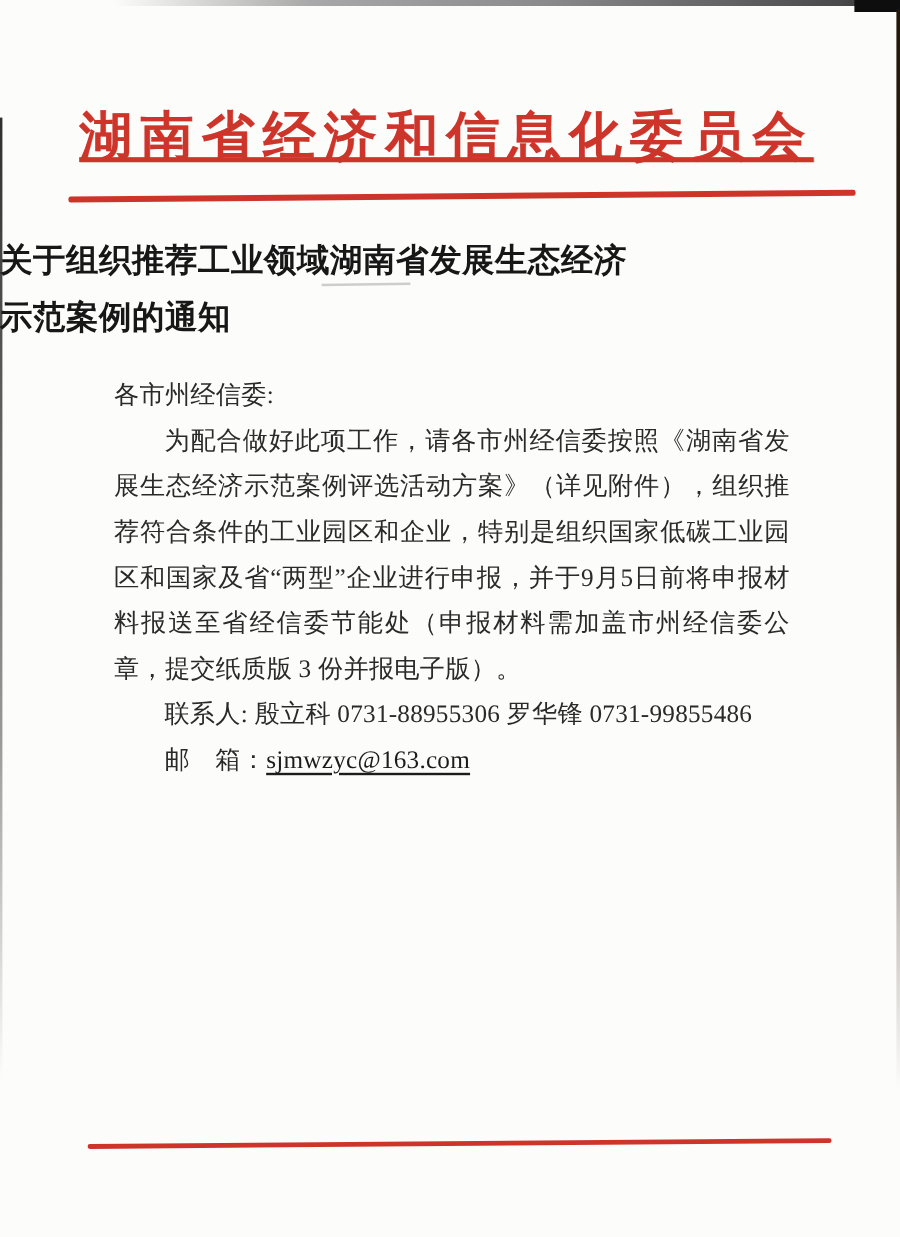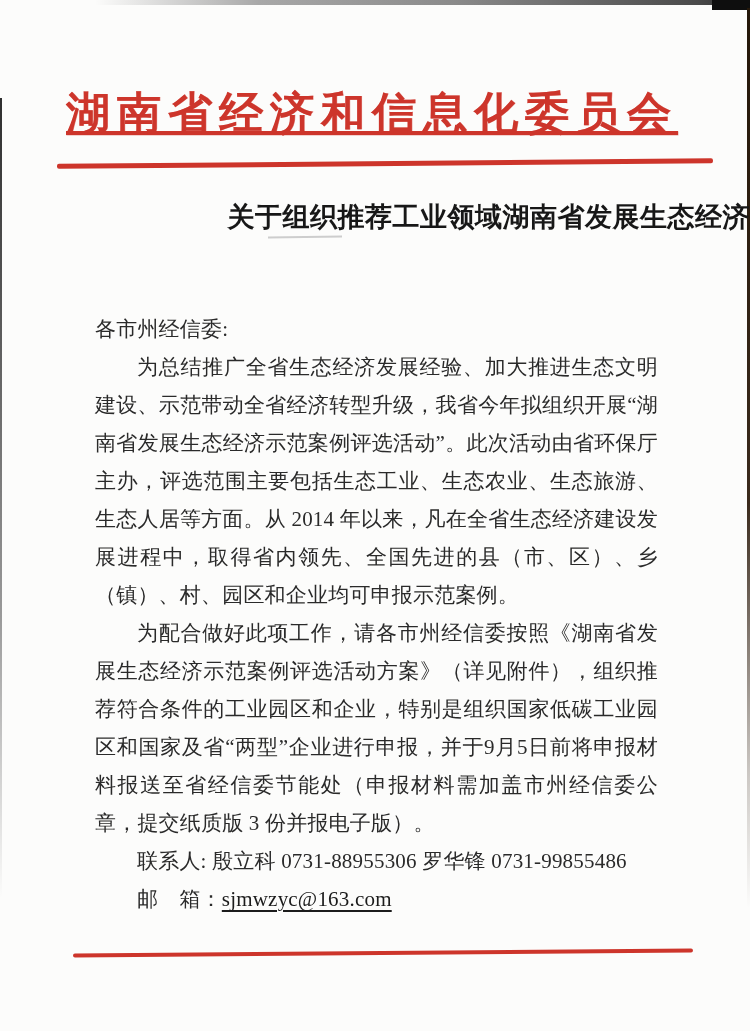--- a/index.html
+++ b/index.html
@@ -20,21 +20,21 @@
   .art-title-smudge { position: absolute; top: 236px; left: 268px; width: 74px; height: 2px; background: #cdcdcd; transform: rotate(-0.8deg); }
 
   
   .letterhead { position: absolute; top: 84px; left: 0; width: 744px; text-align: center;
     font-size: 44px; font-weight: bold; color: var(--accent); letter-spacing: 7px;
     text-shadow: 0.4px 0.4px 0 rgba(205,53,43,0.55); white-space: nowrap; text-decoration: underline; }
   .rule-top { position: absolute; top: 161px; left: 57px; width: 656px; height: 5px;
     background: var(--accent); transform: rotate(-0.5deg); border-radius: 2px; }
 
   
-  .doc-title { position: absolute; top: 194px; left: 0; width: 100%; text-align: right;
+  .doc-title { position: absolute; top: 194px; left: 0; width: 100%; text-align: left;
     font-size: 27px; line-height: 47px; font-weight: bold; color: #171717; letter-spacing: 0.5px; font-family: Liberation Serif, serif; }
 
   
   .body-block { position: absolute; top: 310px; left: 95px; width: 563px;
     font-size: 21px; line-height: 38px; color: var(--ink); text-align: justify;
     letter-spacing: 0.2px; }
   .body-block p { margin: 0; }
   .para { text-indent: 2em; }
   .email-link { color: #1c1c1c; text-decoration: underline; text-underline-offset: 4px; cursor: pointer; }
 
@@ -51,25 +51,25 @@
   <div class="art-right-edge"></div>
   <div class="art-left-edge"></div>
   <div class="art-title-smudge"></div>
 
   <div class="letterhead">湖南省经济和信息化委员会</div>
 
   <div class="rule-top"></div>
 
   <div class="doc-title">
     <div>关于组织推荐工业领域湖南省发展生态经济</div>
+    <div>示范案例的通知</div>
   </div>
 
   <div class="body-block">
     <p class="salutation">各市州经信委:</p>
-    <p class="para">为总结推广全省生态经济发展经验、加大推进生态文明建设、示范带动全省经济转型升级，我省今年拟组织开展“湖南省发展生态经济示范案例评选活动”。此次活动由省环保厅主办，评选范围主要包括生态工业、生态农业、生态旅游、生态人居等方面。从 2014 年以来，凡在全省生态经济建设发展进程中，取得省内领先、全国先进的县（市、区）、乡（镇）、村、园区和企业均可申报示范案例。</p>
     <p class="para">为配合做好此项工作，请各市州经信委按照《湖南省发展生态经济示范案例评选活动方案》（详见附件），组织推荐符合条件的工业园区和企业，特别是组织国家低碳工业园区和国家及省“两型”企业进行申报，并于9月5日前将申报材料报送至省经信委节能处（申报材料需加盖市州经信委公章，提交纸质版 3 份并报电子版）。</p>
     <p class="para"><span>联系人: 殷立科 0731-88955306 罗华锋 0731-99855486</span></p>
     <p class="para"><span>邮　箱：</span><a class="email-link">sjmwzyc@163.com</a></p>
   </div>
 
   <div class="rule-bottom"></div>
 
 </div>
 
 </body></html>

